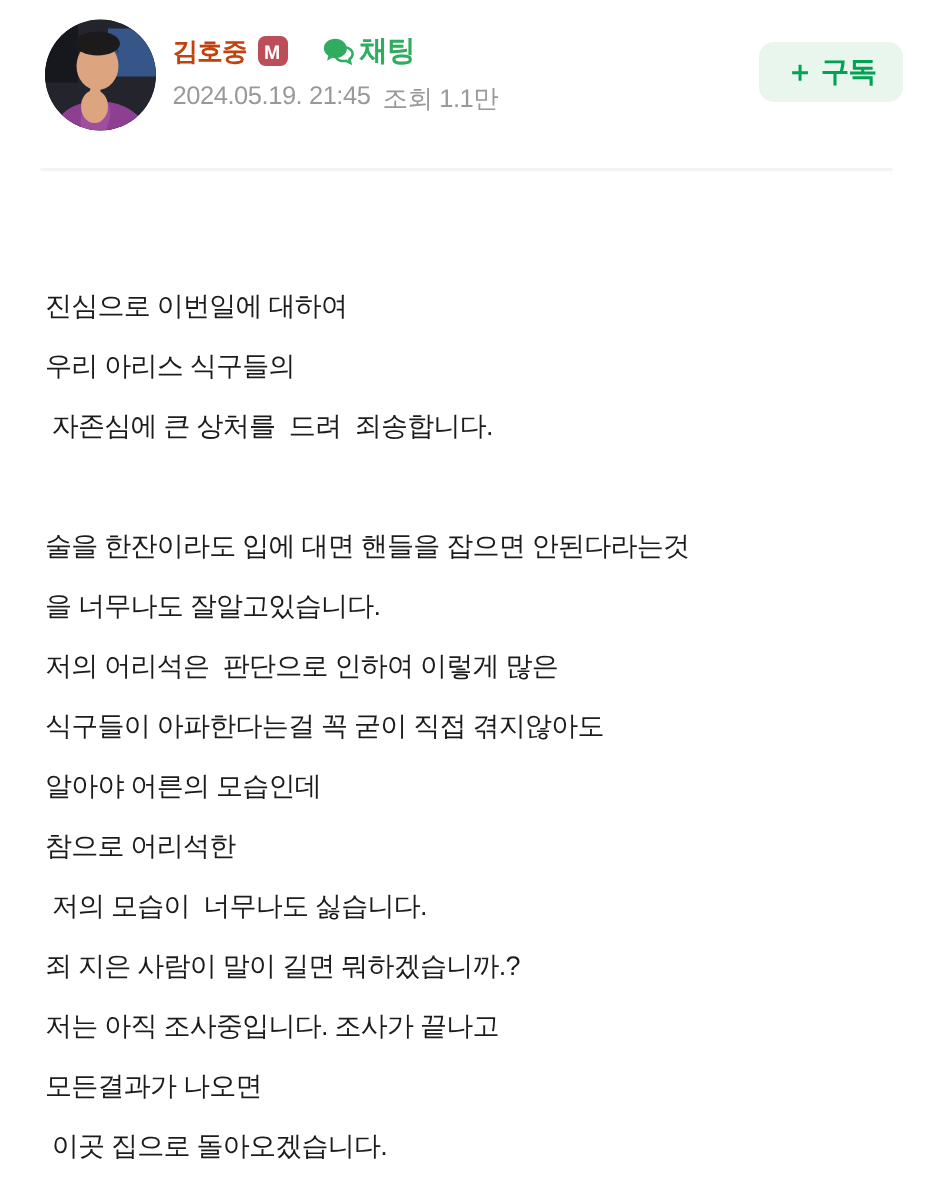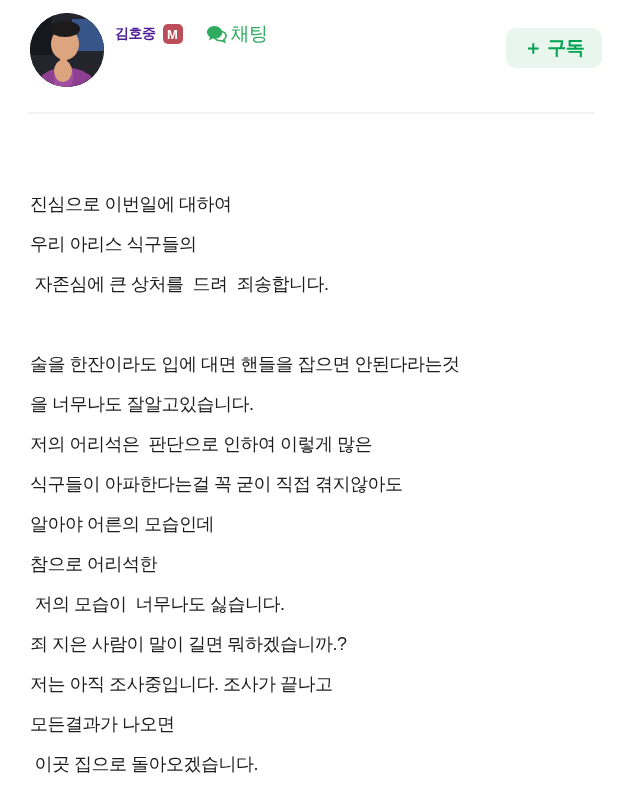--- a/index.html
+++ b/index.html
@@ -26,41 +26,41 @@
     overflow: hidden;
     flex: 0 0 auto;
     background: #23242c;
     cursor: pointer;
   }
   .avatar svg { display: block; }
 
   .author-info { margin-left: 11px; padding-top: 7px; }
   .name-row { display: flex; align-items: center; height: 28px; }
   .author-name {
-    font-size: 14px; font-weight: 700; color: #4c1d95;
+    font-size: 17px; font-weight: 700; color: #c2410c;
     letter-spacing: -0.5px; cursor: pointer;
   }
   .manager-badge {
     width: 20px; height: 20px;
     margin-left: 7px;
     border-radius: 5px;
     background: #bc4e59;
     color: #ffffff;
     font-size: 13px; font-weight: 700;
     display: flex; align-items: center; justify-content: center;
     line-height: 1;
   }
   .chat-link {
     display: flex; align-items: center;
     margin-left: 22px;
     cursor: pointer;
   }
   .chat-link svg { display: block; }
   .chat-label {
-    font-size: 19px; color: #2fac5f; font-weight: 400;
+    font-size: 19px; color: #2fac5f; font-weight: 700;
     margin-left: 3px; letter-spacing: -0.5px;
   }
   .meta-row {
     margin-top: 6px;
     font-size: 17px; color: #999999;
     letter-spacing: -0.3px;
     display: flex;
   }
   .meta-views { margin-left: 8px; }
 
@@ -133,20 +133,24 @@
         <span class="chat-link">
           <span>
             <svg width="23" height="23" viewBox="0 0 24 24">
               <path d="M10 3C5.6 3 2 5.9 2 9.5c0 2.1 1.2 4 3.1 5.2L4.2 18.2l3.8-2c.6.1 1.3.2 2 .2 4.4 0 8-2.9 8-6.5S14.4 3 10 3z" fill="#2fac5f"></path>
               <path d="M16.3 8.6c3.2.4 5.7 2.4 5.7 4.9 0 1.5-.9 2.9-2.3 3.8l.7 2.5-2.9-1.5c-.5.1-1.1.2-1.6.2-2.3 0-4.3-1-5.4-2.4" fill="none" stroke="#2fac5f" stroke-width="1.7" stroke-linecap="round"></path>
             </svg>
           </span>
           <span class="chat-label">채팅</span>
         </span>
       </div>
+      <div class="meta-row">
+        <span class="meta-date">2024.05.19. 21:45</span>
+        <span class="meta-views">조회 1.1만</span>
+      </div>
     </div>
 
     <button class="subscribe-button">＋ 구독</button>
   </div>
 
   <hr class="divider">
 
   <div class="post-body">진심으로 이번일에 대하여
 우리 아리스 식구들의
  자존심에 큰 상처를  드려  죄송합니다.

